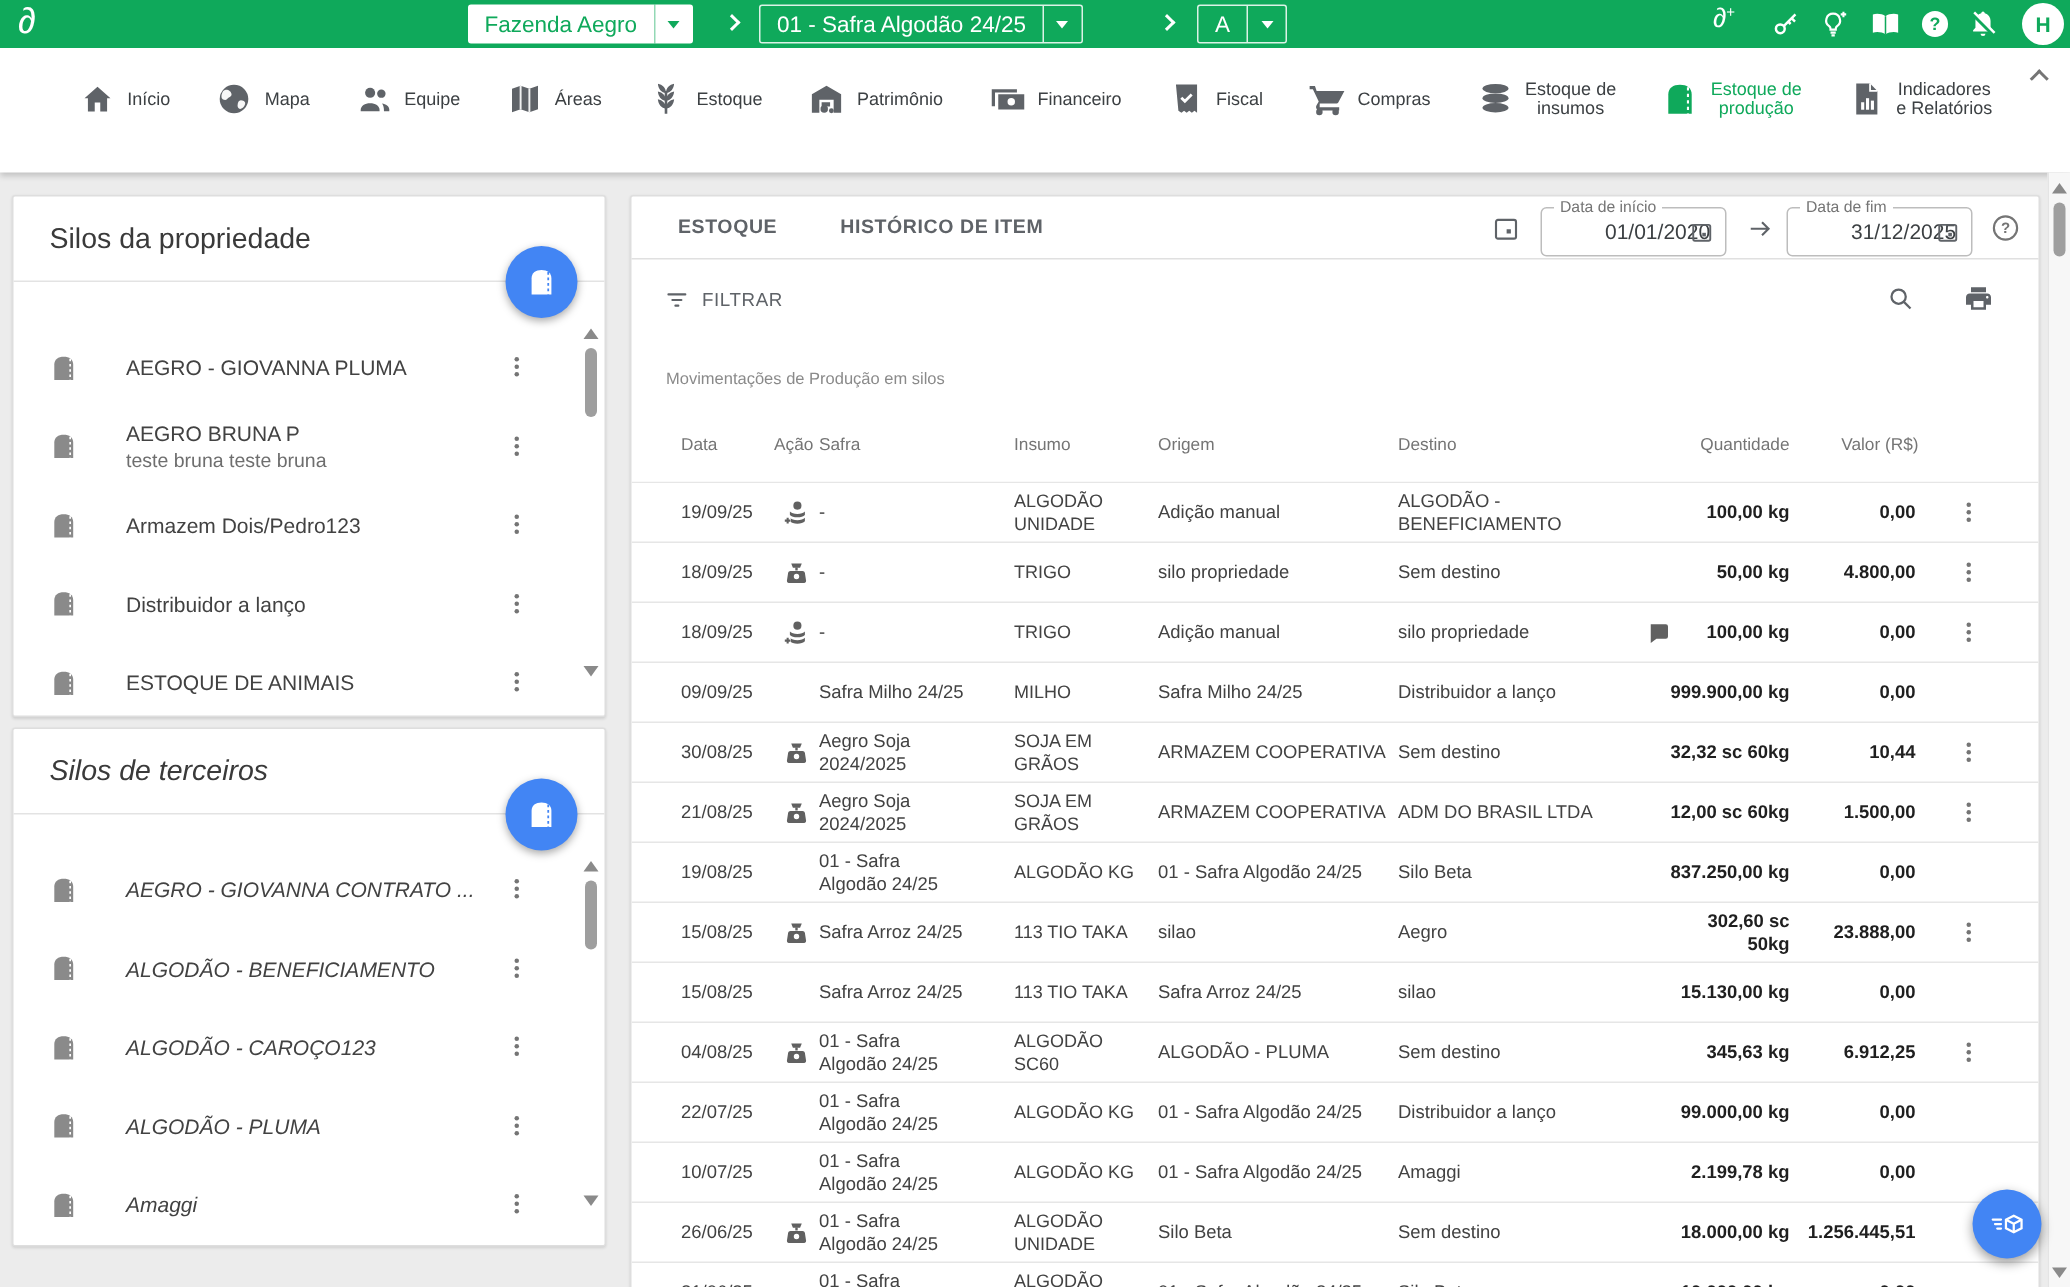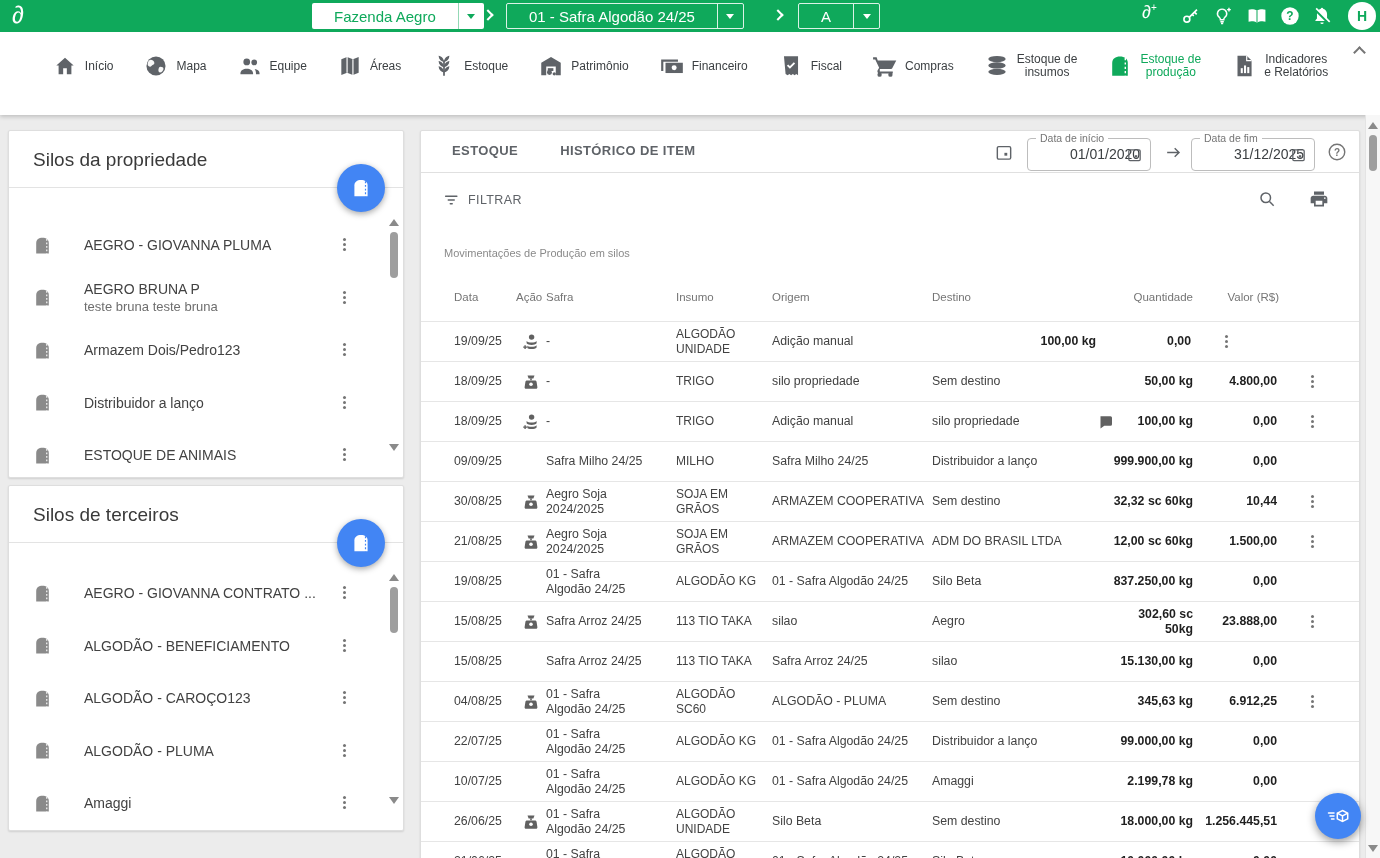--- a/index.html
+++ b/index.html
@@ -3,21 +3,21 @@
 <meta charset="utf-8">
 <style>
   * { margin:0; padding:0; box-sizing:border-box; }
   html,body { width:1380px; height:858px; overflow:hidden; }
   body { font-family:"Liberation Sans", sans-serif; background:#ececec; position:relative; color:#424242; }
 
   
   .topbar { position:absolute; left:0; top:0; width:1380px; height:32px; background:#0FA95B; z-index:50; }
   .logo { position:absolute; left:12px; top:1px; font-size:24px; color:#fff; font-weight:400; }
   .pill { position:absolute; top:3px; height:26px; display:flex; align-items:stretch; border-radius:2px; font-size:15px; }
-  .pill .lbl { display:flex; align-items:center; padding:0 22px; white-space:nowrap;text-align:center; }
+  .pill .lbl { display:flex; align-items:center; padding:0 11px; white-space:nowrap;text-align:center; }
   .pill .arr { width:26px; display:flex; align-items:center; justify-content:center; }
   .pill-white { background:#fff; color:#0FA95B; left:312px; }
   .pill-white .arr { border-left:1px solid rgba(15,169,91,.45); }
   .pill-line { border:1px solid rgba(255,255,255,.85); color:#fff; }
   .pill-line .arr { border-left:1px solid rgba(255,255,255,.85); }
   .tri-down { width:0; height:0; border-left:4px solid transparent; border-right:4px solid transparent; border-top:5px solid currentColor; }
   .crumb-sep { position:absolute; top:11px; width:8px; height:8px; border-top:2px solid #fff; border-right:2px solid #fff; transform:rotate(45deg); }
   .tb-ic { position:absolute; top:5px; width:22px; height:22px; }
   .avatar { position:absolute; left:1348px; top:2px; width:28px; height:28px; border-radius:50%; background:#fff; color:#0FA95B; font-size:14px; font-weight:bold; display:flex; align-items:center; justify-content:center; }
   .agp { position:absolute; left:1142px; top:2px; color:#fff; font-size:18px; }
@@ -28,21 +28,21 @@
   .nav-item { margin-top:21px; display:flex; flex-direction:row; align-items:center; gap:7px; color:#5f6368; cursor:pointer; min-width:48px; }
   .nav-item svg { width:26px; height:26px; }
   .nav-item .nlbl { font-size:12px; line-height:13px; text-align:center; color:#3c4043; white-space:pre-line; }
   .nav-item.active { color:#0FA95B; }
   .nav-item.active .nlbl { color:#0FA95B; }
   .nav-collapse { position:absolute; right:16px; top:16px; width:9px; height:9px; border-top:2px solid #757575; border-right:2px solid #757575; transform:rotate(-45deg); cursor:pointer; }
 
   
   .card { position:absolute; background:#fff; border:1px solid #dedede; border-radius:2px; box-shadow:0 1px 2px rgba(0,0,0,.12); }
   .side1 { left:8px; top:130px; width:396px; height:348px; }
-  .side2 { left:8px; top:485px; width:396px; height:346px; }
+  .side2 { left:8px; top:485px; width:396px; height:346px;font-style:italic; }
   .side-title { font-size:19px; color:#3a3a3a; font-weight:400; padding:18px 0 0 24px; }
   .side-div { position:absolute; left:0; right:0; top:56px; border-bottom:1px solid #e3e3e3; }
   .fab { position:absolute; width:48px; height:48px; border-radius:50%; background:#4285F4; box-shadow:0 2px 6px rgba(0,0,0,.35); display:flex; align-items:center; justify-content:center; cursor:pointer; z-index:5; }
   .side-fab { right:18px; top:33px; }
   .silo-list { position:absolute; left:0; right:16px; top:58px; bottom:2px; overflow:hidden; }
   .pt30 { padding-top:30px; } .pt23 { padding-top:23px; }
   .silo-item { height:52.5px; display:flex; align-items:center; padding-left:23px; padding-right:50px; position:relative; cursor:pointer; }
   .silo-item svg { width:21px; height:21px; flex:0 0 21px; }
   .silo-text { margin-left:31px; }
   .silo-name { font-size:14px; color:#424242; white-space:nowrap; }
@@ -473,20 +473,22 @@
         <path d="M4.6 12.2c.9 1 2.8 1.6 5 1.6s4.1-.6 5-1.6v2.3c-.9 1-2.8 1.6-5 1.6s-4.1-.6-5-1.6z"></path>
         <path d="M3.1 11.9v4.4M.9 14.1h4.4" stroke="#fff" stroke-width="3.2" fill="none"></path>
         <path d="M3.1 12.2v3.8M1.2 14.1h3.8" stroke="#616161" stroke-width="1.4" fill="none"></path>
       </svg>
 
     </div>
     <div class="c">-</div>
     <div class="c c-insumo">ALGODÃO
 UNIDADE</div>
     <div class="c">Adição manual</div>
+    <div class="c">ALGODÃO -
+BENEFICIAMENTO</div>
     <div class="c-qty">
       
       <span>100,00 kg</span>
     </div>
     <div class="c-val">0,00</div>
     <div class="c-menu">
       <span class="kb"></span>
     </div>
   </div>
       <div class="tgrid trow">

